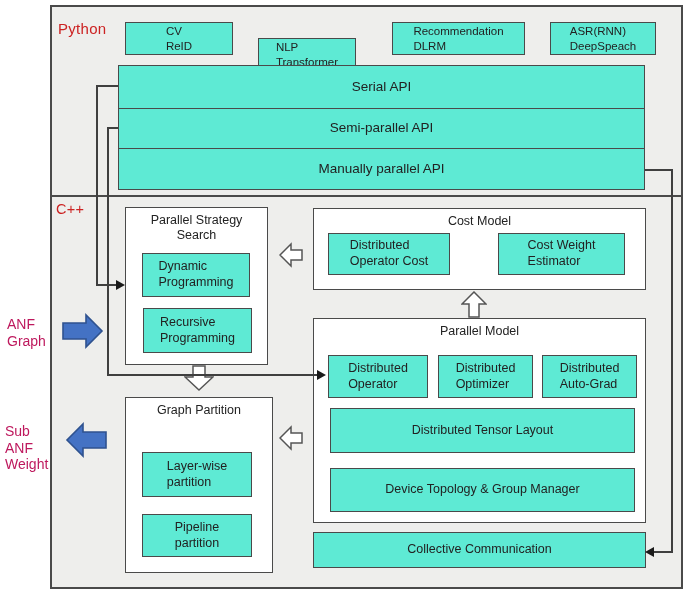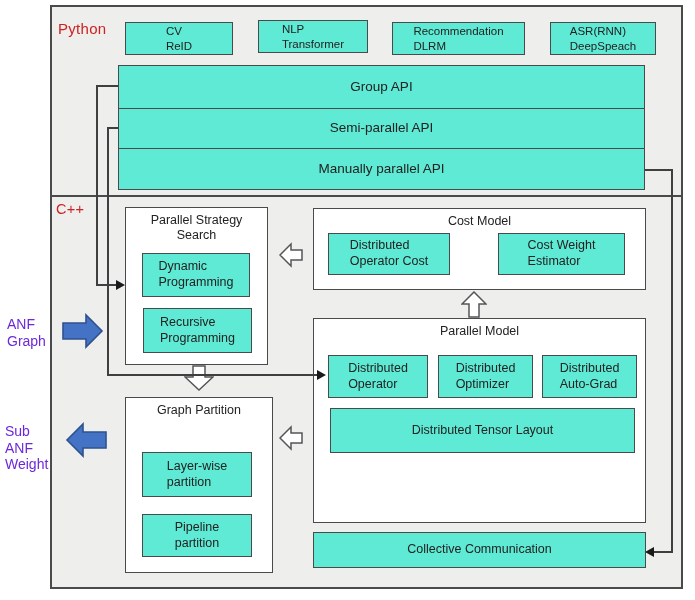--- a/index.html
+++ b/index.html
@@ -25,21 +25,21 @@
   }
   .container-title{
     position:absolute;top:5px;left:0;right:0;text-align:center;
     white-space:pre-line;line-height:1.2;
   }
   .red-label{
     position:absolute;color:#cc2222;font-size:15px;letter-spacing:0.3px;
   }
   .side-label{
     position:absolute;font-size:14px;line-height:1.18;white-space:pre-line;
-    color:#6d28d9;
+    color:#be185d;
   }
   .fs11{font-size:11.5px;}
   .fs12{font-size:12.5px;}
   .fs13{font-size:13.5px;}
   .hline,.vline{position:absolute;background:#3f3f3f;}
   .hline{height:2px;}
   .vline{width:2px;}
   .ah-r{position:absolute;width:0;height:0;
     border-top:5px solid transparent;border-bottom:5px solid transparent;
     border-left:9px solid #1a1a1a;}
@@ -56,28 +56,28 @@
 
   <div class="section" style="left:50px;top:5px;width:633px;height:192px;"></div>
 
   <div class="section" style="left:50px;top:195px;width:633px;height:394px;"></div>
 
   <div class="red-label" style="left:58px;top:20px;">Python</div>
   <div class="red-label" style="left:56px;top:201px;font-size:14.5px;">C++</div>
 
   <div class="box fs11" style="left:125px;top:22px;width:108px;height:33px;">CV
 ReID</div>
-  <div class="box fs11" style="left:258px;top:20px;width:110px;height:33px;">NLP
+  <div class="box fs11" style="left:258px;top:38px;width:98px;height:33px;">NLP
 Transformer</div>
   <div class="box fs11" style="left:392px;top:22px;width:133px;height:33px;">Recommendation
 DLRM</div>
   <div class="box fs11" style="left:550px;top:22px;width:106px;height:33px;">ASR(RNN)
 DeepSpeach</div>
 
-  <div class="box fs13" style="left:118px;top:65px;width:527px;height:44px;">Group API</div>
+  <div class="box fs13" style="left:118px;top:65px;width:527px;height:44px;">Serial API</div>
   <div class="box fs13" style="left:118px;top:107.5px;width:527px;height:42px;">Semi-parallel API</div>
   <div class="box fs13" style="left:118px;top:148px;width:527px;height:42px;">Manually parallel API</div>
 
   <div class="container-box" style="left:125px;top:207px;width:143px;height:158px;">
     <div class="container-title fs12">Parallel Strategy
 Search</div>
   </div>
   <div class="box fs12" style="left:142px;top:253px;width:108px;height:44px;">Dynamic
 Programming</div>
   <div class="box fs12" style="left:143px;top:308px;width:109px;height:45px;">Recursive
@@ -94,20 +94,21 @@
   <div class="container-box" style="left:313px;top:318px;width:333px;height:205px;">
     <div class="container-title fs12">Parallel Model</div>
   </div>
   <div class="box fs12" style="left:328px;top:355px;width:100px;height:43px;">Distributed
 Operator</div>
   <div class="box fs12" style="left:438px;top:355px;width:95px;height:43px;">Distributed
 Optimizer</div>
   <div class="box fs12" style="left:542px;top:355px;width:95px;height:43px;">Distributed
 Auto-Grad</div>
   <div class="box fs12" style="left:330px;top:408px;width:305px;height:45px;">Distributed Tensor Layout</div>
+  <div class="box fs12" style="left:330px;top:468px;width:305px;height:44px;">Device Topology &amp; Group Manager</div>
 
   <div class="box fs12" style="left:313px;top:532px;width:333px;height:36px;">Collective Communication</div>
 
   <div class="container-box" style="left:125px;top:397px;width:148px;height:176px;">
     <div class="container-title fs12">Graph Partition</div>
   </div>
   <div class="box fs12" style="left:142px;top:452px;width:110px;height:45px;">Layer-wise
 partition</div>
   <div class="box fs12" style="left:142px;top:514px;width:110px;height:43px;">Pipeline
 partition</div>

